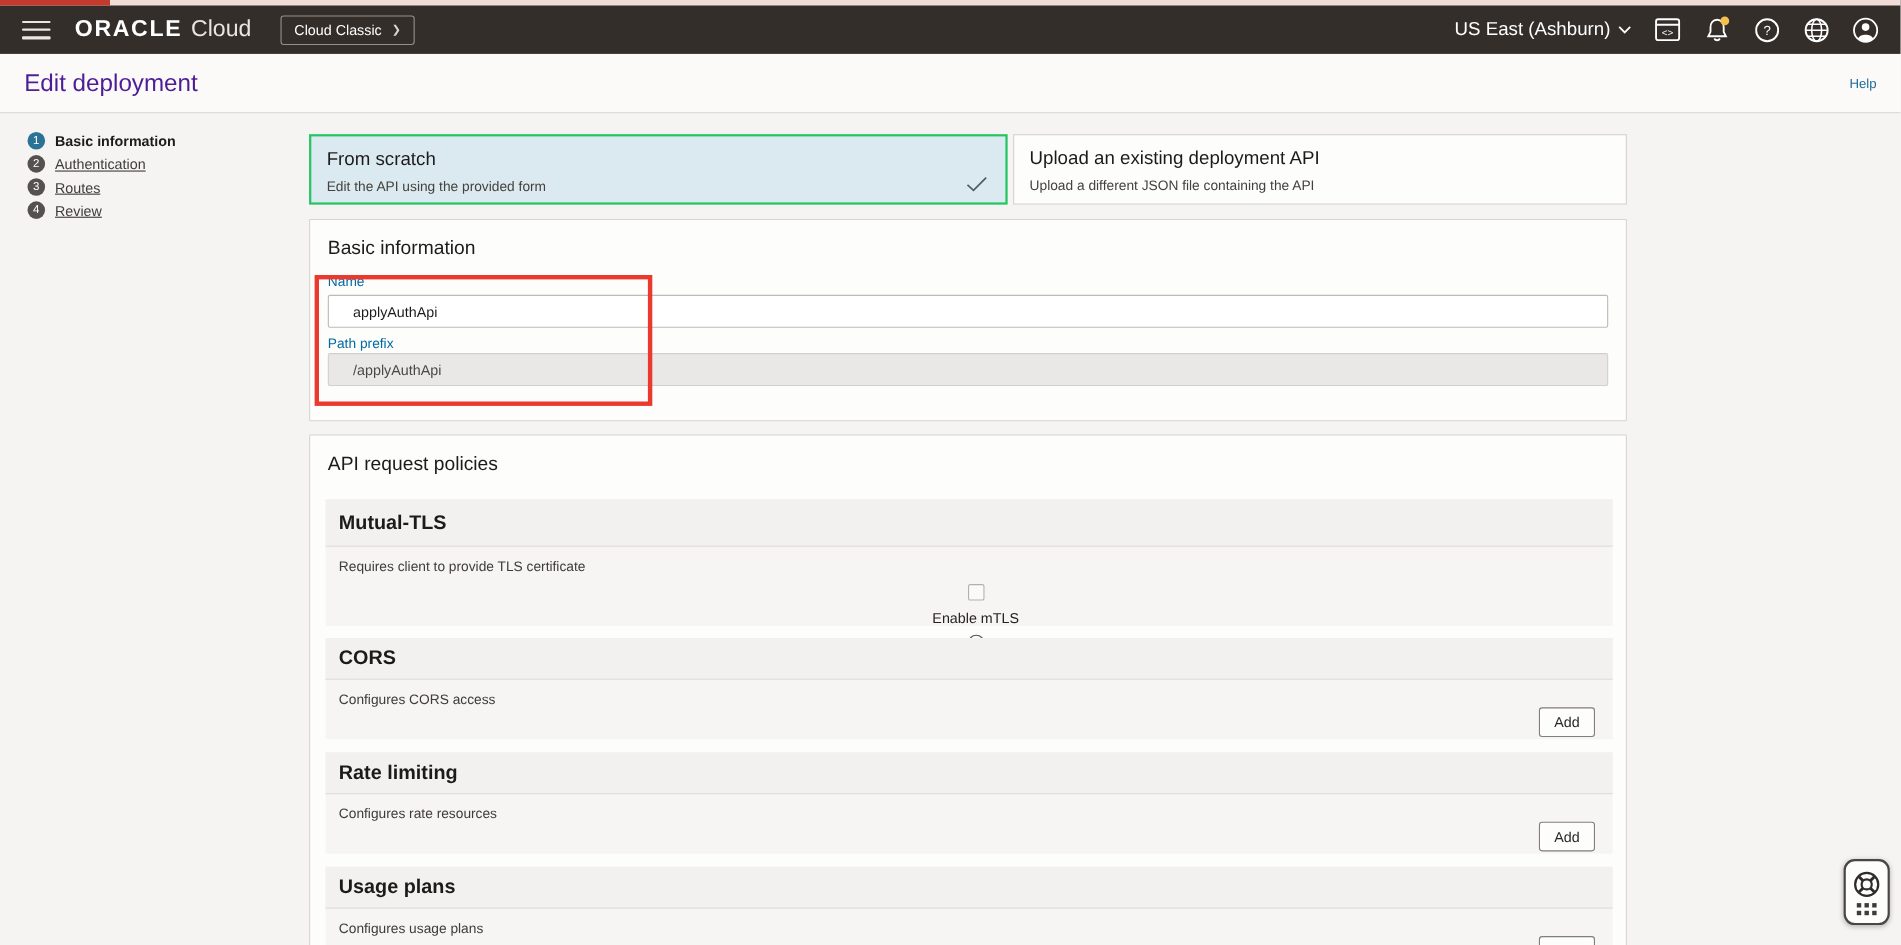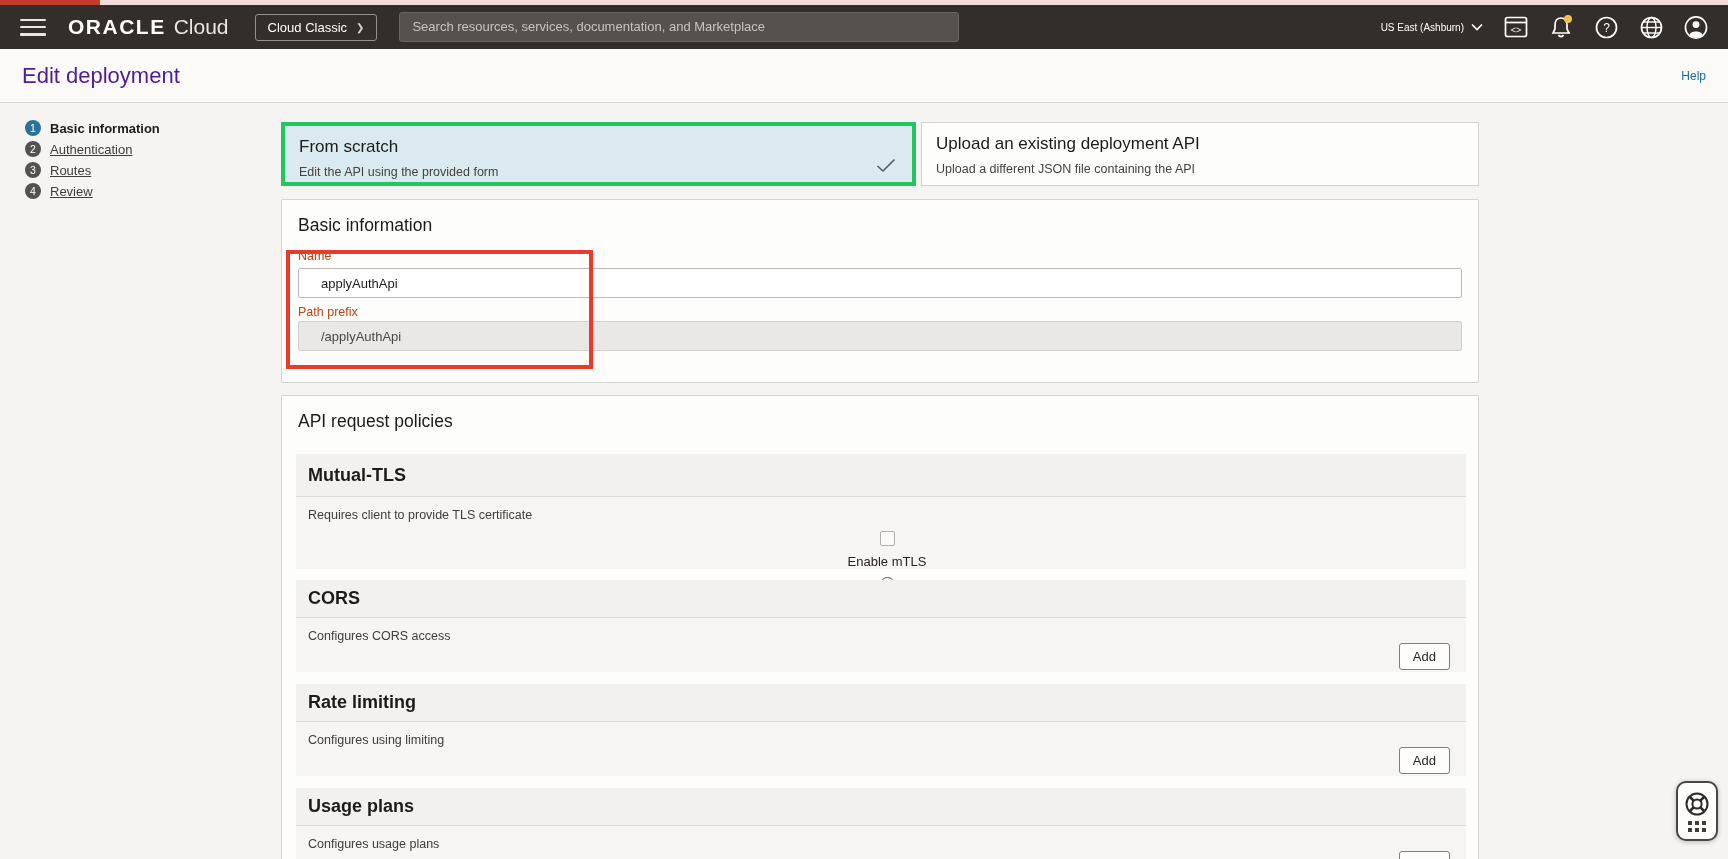--- a/index.html
+++ b/index.html
@@ -19,21 +19,21 @@
   .logo { display:flex; align-items:baseline; margin-left:22px; white-space:nowrap; }
   .logo-oracle { font-size:21px; font-weight:700; letter-spacing:1.5px; color:#fff; }
   .logo-cloud  { font-size:21px; font-weight:300; color:#e8e5e2; margin-left:8px; }
   .classic-btn { margin-left:26px; border:1px solid #95908b; border-radius:3px; padding:5px 12px;
                  font-size:13px; color:#fff; display:flex; align-items:center; gap:9px; cursor:pointer; background:transparent; }
   .classic-chevron { font-size:10px; color:#d8d5d2; }
   .search-box { margin-left:22px; width:560px; height:30px; background:#56514c; border:1px solid #6a645f;
                 border-radius:3px; color:#c7c3bf; font-size:13px; padding:0 12px; line-height:28px;
                 overflow:hidden; white-space:nowrap; }
   .topbar-right { margin-left:auto; display:flex; align-items:center; gap:21px; }
-  .region { font-size:10px; color:#fff; display:flex; align-items:center; gap:7px; cursor:pointer; white-space:nowrap; }
+  .region { font-size:17px; color:#fff; display:flex; align-items:center; gap:7px; cursor:pointer; white-space:nowrap; }
   .tb-icon { width:24px; height:24px; display:flex; align-items:center; justify-content:center; cursor:pointer; position:relative; }
   .noti-dot { position:absolute; top:0; right:1px; width:8px; height:8px; border-radius:50%; background:#f5c14e; }
 
   
   .page-header { position:absolute; top:49px; left:0; width:100%; height:54px; background:#fbfaf9;
                  border-bottom:1px solid #d8d6d3; display:flex; align-items:center; padding:0 22px; }
   .page-title { font-size:22px; color:#4c1d95; font-weight:400; }
   .help-link { margin-left:auto; font-size:12px; color:#1a6b9a; cursor:pointer; }
 
   
@@ -44,34 +44,34 @@
   .wnum.active { background:#2a7396; }
   .wnum.idle { background:#55514e; }
   .wlabel-active { font-size:13px; font-weight:700; color:#1d1b1a; }
   .wlabel { font-size:13px; color:#3f3c39; text-decoration:underline; cursor:pointer; }
 
   
   .content { position:absolute; left:281px; top:103px; width:1198px; }
 
   .cards-row { margin-top:19px; display:flex; gap:5px; }
   .src-card { height:64px; position:relative; padding:11px 14px 0 14px; cursor:pointer; }
-  .src-card.selected { width:684px; background:#dbeaf0; border:4px solid #22c55e; }
+  .src-card.selected { width:684px; background:#dbeaf0; border:2px solid #22c55e; }
   .src-card.plain { width:601px; background:#fdfdfc; border:1px solid #d4d2cf; }
   .src-title { font-size:17px; color:#1d1b1a; }
   .src-sub { font-size:12.5px; color:#45423e; margin-top:8px; }
   .src-check { position:absolute; right:16px; bottom:9px; }
 
   .card { background:#fdfdfc; border:1px solid #d6d4d1; border-radius:1px; position:relative; }
   .basic-card { margin-top:13px; height:184px; }
   .card-title { font-size:17.5px; color:#1d1b1a; font-weight:400; position:absolute; left:16px; top:15px; }
 
   .annotation { position:absolute; left:4px; top:50px; width:307px; height:119px;
                 border:4px solid #ea3a2d; z-index:10; pointer-events:none; }
 
-  .field-label { position:absolute; left:16px; font-size:12.5px; color:#c2410c; }
+  .field-label { position:absolute; left:16px; font-size:12.5px; color:#0369a1; }
   .text-input { position:absolute; left:16px; width:1164px; height:30px; border:1px solid #bdbbb8;
                 border-radius:2px; background:#fff; font-size:13px; color:#1d1b1a; padding:0 22px;
                 font-family:"Liberation Sans","DejaVu Sans",sans-serif; }
   .text-input:disabled { background:#e9e8e6; border-color:#d2d0cd; color:#4a4845; }
 
   .policies-card { margin-top:12px; height:480px; overflow:hidden; }
   .panel { position:absolute; left:14px; width:1170px; background:#f6f5f3; }
   .panel-header { background:#f3f1ef; border-bottom:1px solid #dedcd9; display:flex; align-items:center; padding-left:12px; }
   .panel-header.h43 { height:43px; } .panel-header.h38 { height:38px; }
   .panel-heading { font-size:18px; font-weight:700; color:#1d1b1a; }
@@ -111,21 +111,20 @@
         <span></span>
       </div>
     <div class="logo">
       <span class="logo-oracle">ORACLE</span>
       <span class="logo-cloud">Cloud</span>
     </div>
     <div class="classic-btn">
       <span>Cloud Classic</span>
       <span class="classic-chevron">❯</span>
     </div>
-    <div class="search-box">Search resources, services, documentation, and Marketplace</div>
 
     <div class="topbar-right">
       <div class="region">
         <span>US East (Ashburn)</span>
         <svg width="12" height="8" viewBox="0 0 12 8">
           <polyline points="1,1.5 6,6.5 11,1.5" fill="none" stroke="#ffffff" stroke-width="1.6"></polyline>
         </svg>
       </div>
       <div class="tb-icon">
         <svg width="24" height="22" viewBox="0 0 24 22">
@@ -240,21 +239,21 @@
           <div class="panel-desc">Configures CORS access</div>
           <button class="add-btn" style="top:25px;">Add</button>
         </div>
       </div>
 
       <div class="panel" style="top:288px; height:92px;">
         <div class="panel-header h38">
           <span class="panel-heading">Rate limiting</span>
         </div>
         <div class="panel-body">
-          <div class="panel-desc">Configures using limiting</div>
+          <div class="panel-desc">Configures rate resources</div>
           <button class="add-btn" style="top:25px;">Add</button>
         </div>
       </div>
 
       <div class="panel" style="top:392px; height:110px;">
         <div class="panel-header h38">
           <span class="panel-heading">Usage plans</span>
         </div>
         <div class="panel-body">
           <div class="panel-desc">Configures usage plans</div>

